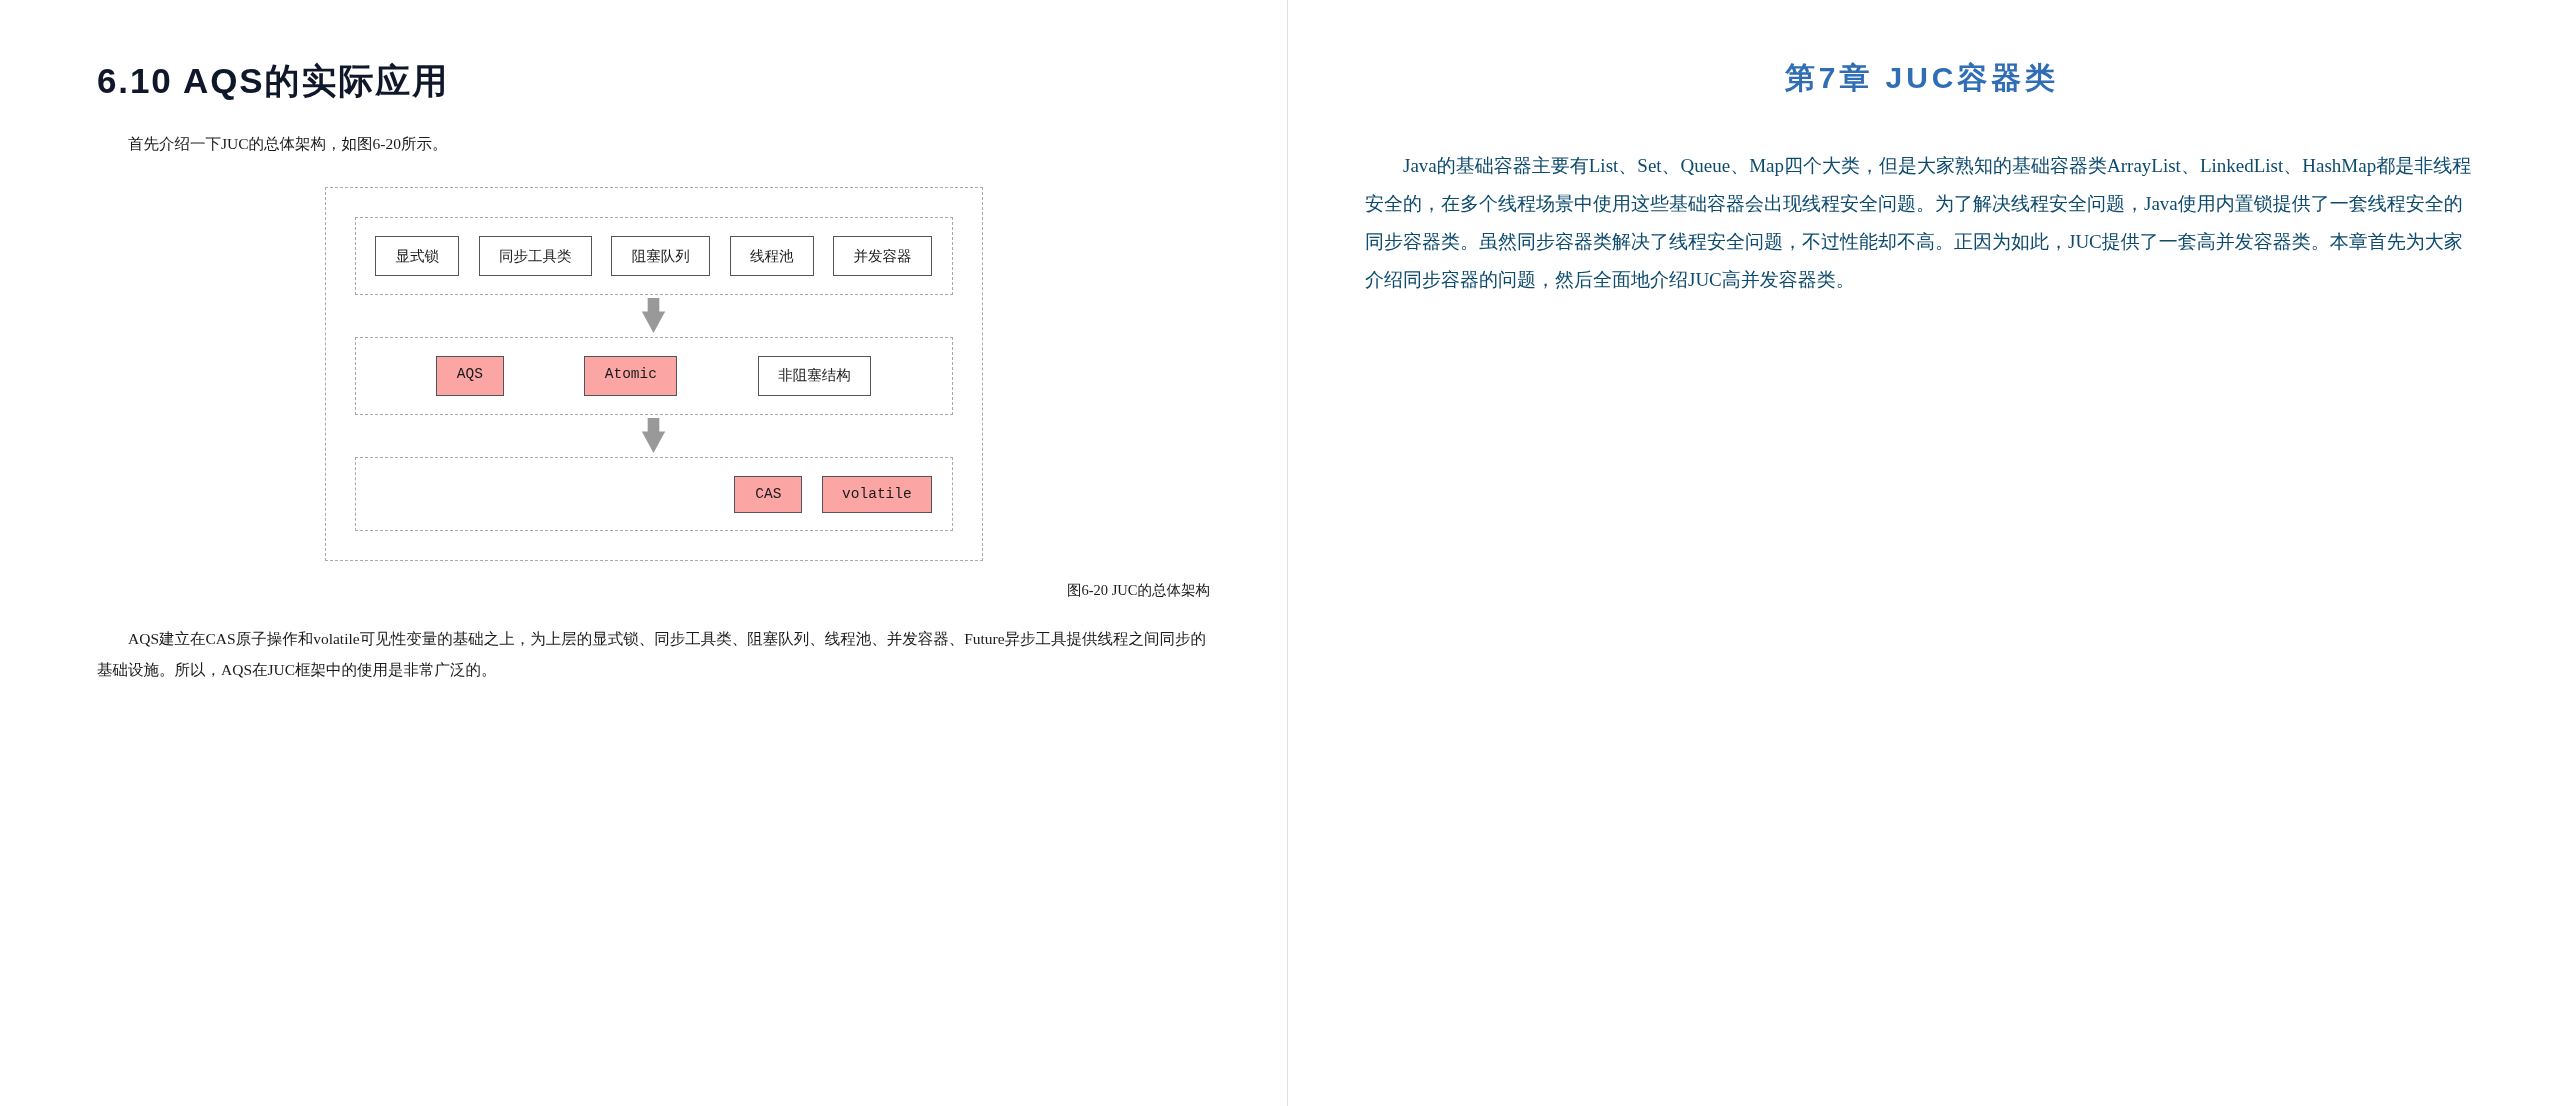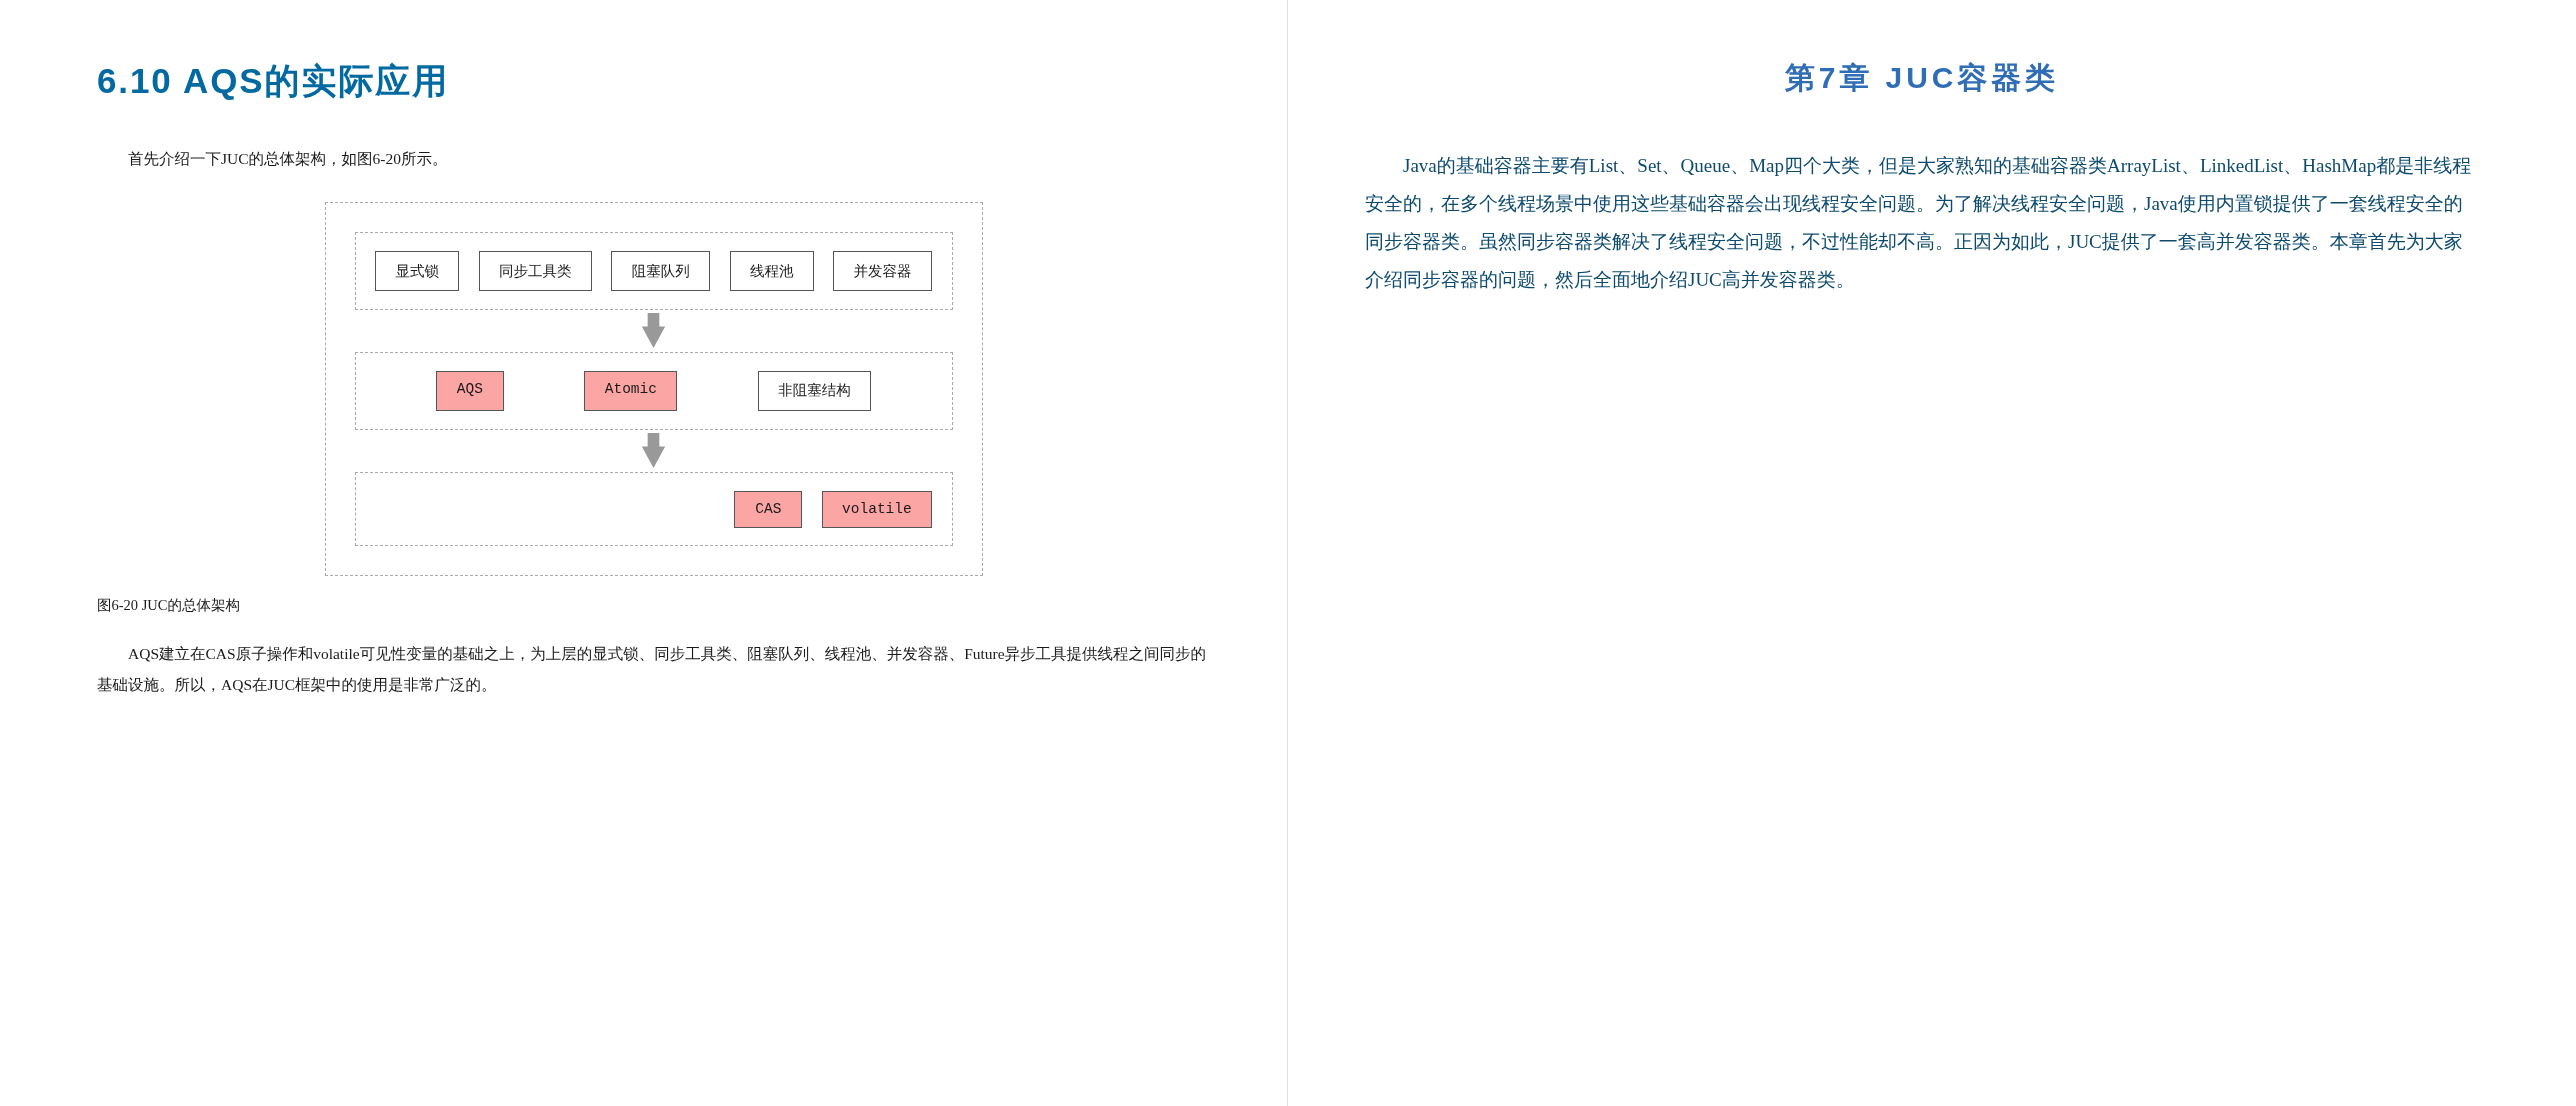--- a/index.html
+++ b/index.html
@@ -24,24 +24,24 @@
       border-right: 1px solid #e0e0e0;
     }
 
     .page-right {
       width: 1288px;
       padding: 58px 97px 58px 77px;
     }
 
     .section-title {
       font-size: 35px;
-      color: #0369a1;
+      color: #0f172a;
       font-weight: bold;
       font-family: "Microsoft YaHei", "微软雅黑", sans-serif;
-      margin-bottom: 39px;
+      margin-bottom: 24px;
       letter-spacing: 1.9px;
     }
 
     .chapter-title {
       font-size: 30px;
       color: #2f6db5;
       font-weight: bold;
       font-family: "Microsoft YaHei", "微软雅黑", sans-serif;
       margin-bottom: 48px;
       text-align: center;
@@ -90,21 +90,21 @@
       min-width: 68px;
     }
 
     .arrow-svg {
       display: flex;
       justify-content: center;
       margin: 3.9px 0;
     }
 
     .diagram-caption {
-      text-align: left;
+      text-align: right;
       font-size: 14.5px;
       color: #1a1a1a;
       margin-top: 15.5px;
       margin-bottom: 23px;
     }
 
     .body-paragraph {
       font-size: 15.5px;
       line-height: 2.0;
       text-indent: 2em;

